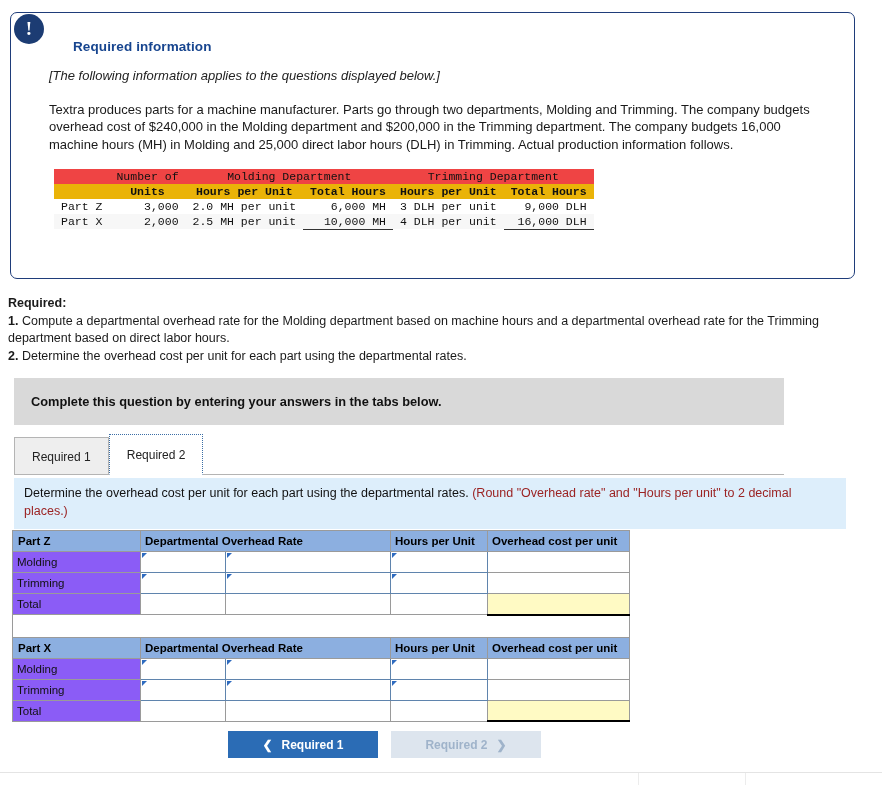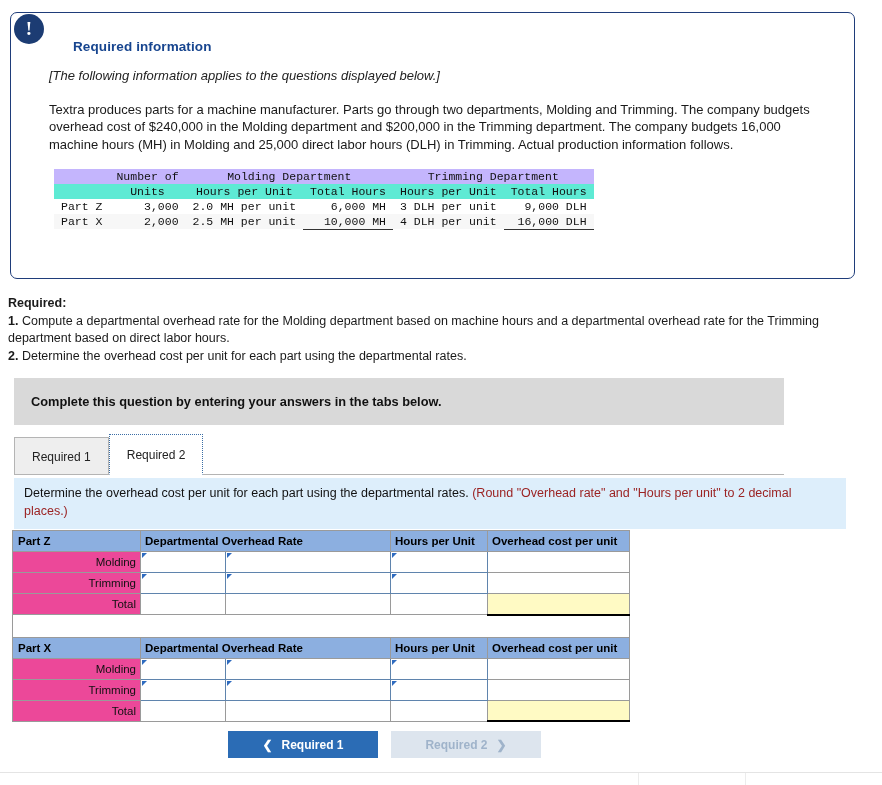--- a/index.html
+++ b/index.html
@@ -66,22 +66,22 @@
     font-family: "Liberation Mono", monospace;
     font-size: 11.5px;
     margin-left: 5px;
     color: #111;
   }
   .data-table th, .data-table td {
     padding: 1px 7px;
     font-weight: normal;
     white-space: nowrap;
   }
-  .dt-head td, .dt-head th { background: #c4b5fd; }
-  .dt-head2 td { background: #5eead4; }
+  .dt-head td, .dt-head th { background: #ef4444; }
+  .dt-head2 td { background: #eab308; font-weight: bold; }
   .num { text-align: right; }
   .ctr { text-align: center; }
   .lbl { text-align: left; padding-left: 14px; }
   .u-single { border-bottom: 1px solid #333; }
   .u-double { border-bottom: 3px double #333; }
   .rowalt td { background: #f7f7f7; }
 
   
   .required-block {
     position: absolute;
@@ -173,23 +173,23 @@
     font-weight: bold;
     font-size: 11.5px;
     text-align: left;
     height: 21px;
   }
   .ans-table thead th.part {
     text-align: left;
     padding-left: 5px;
   }
   .row-label {
-    text-align: right;
+    text-align: left;
     padding-left: 30px;
-    background: #ec4899;
+    background: #8b5cf6;
     color: #111;
   }
   td.input-cell {
     background: #ffffff;
     border: 1px solid #5f84ad;
     position: relative;
   }
   td.input-cell::before {
     content: "";
     position: absolute;

